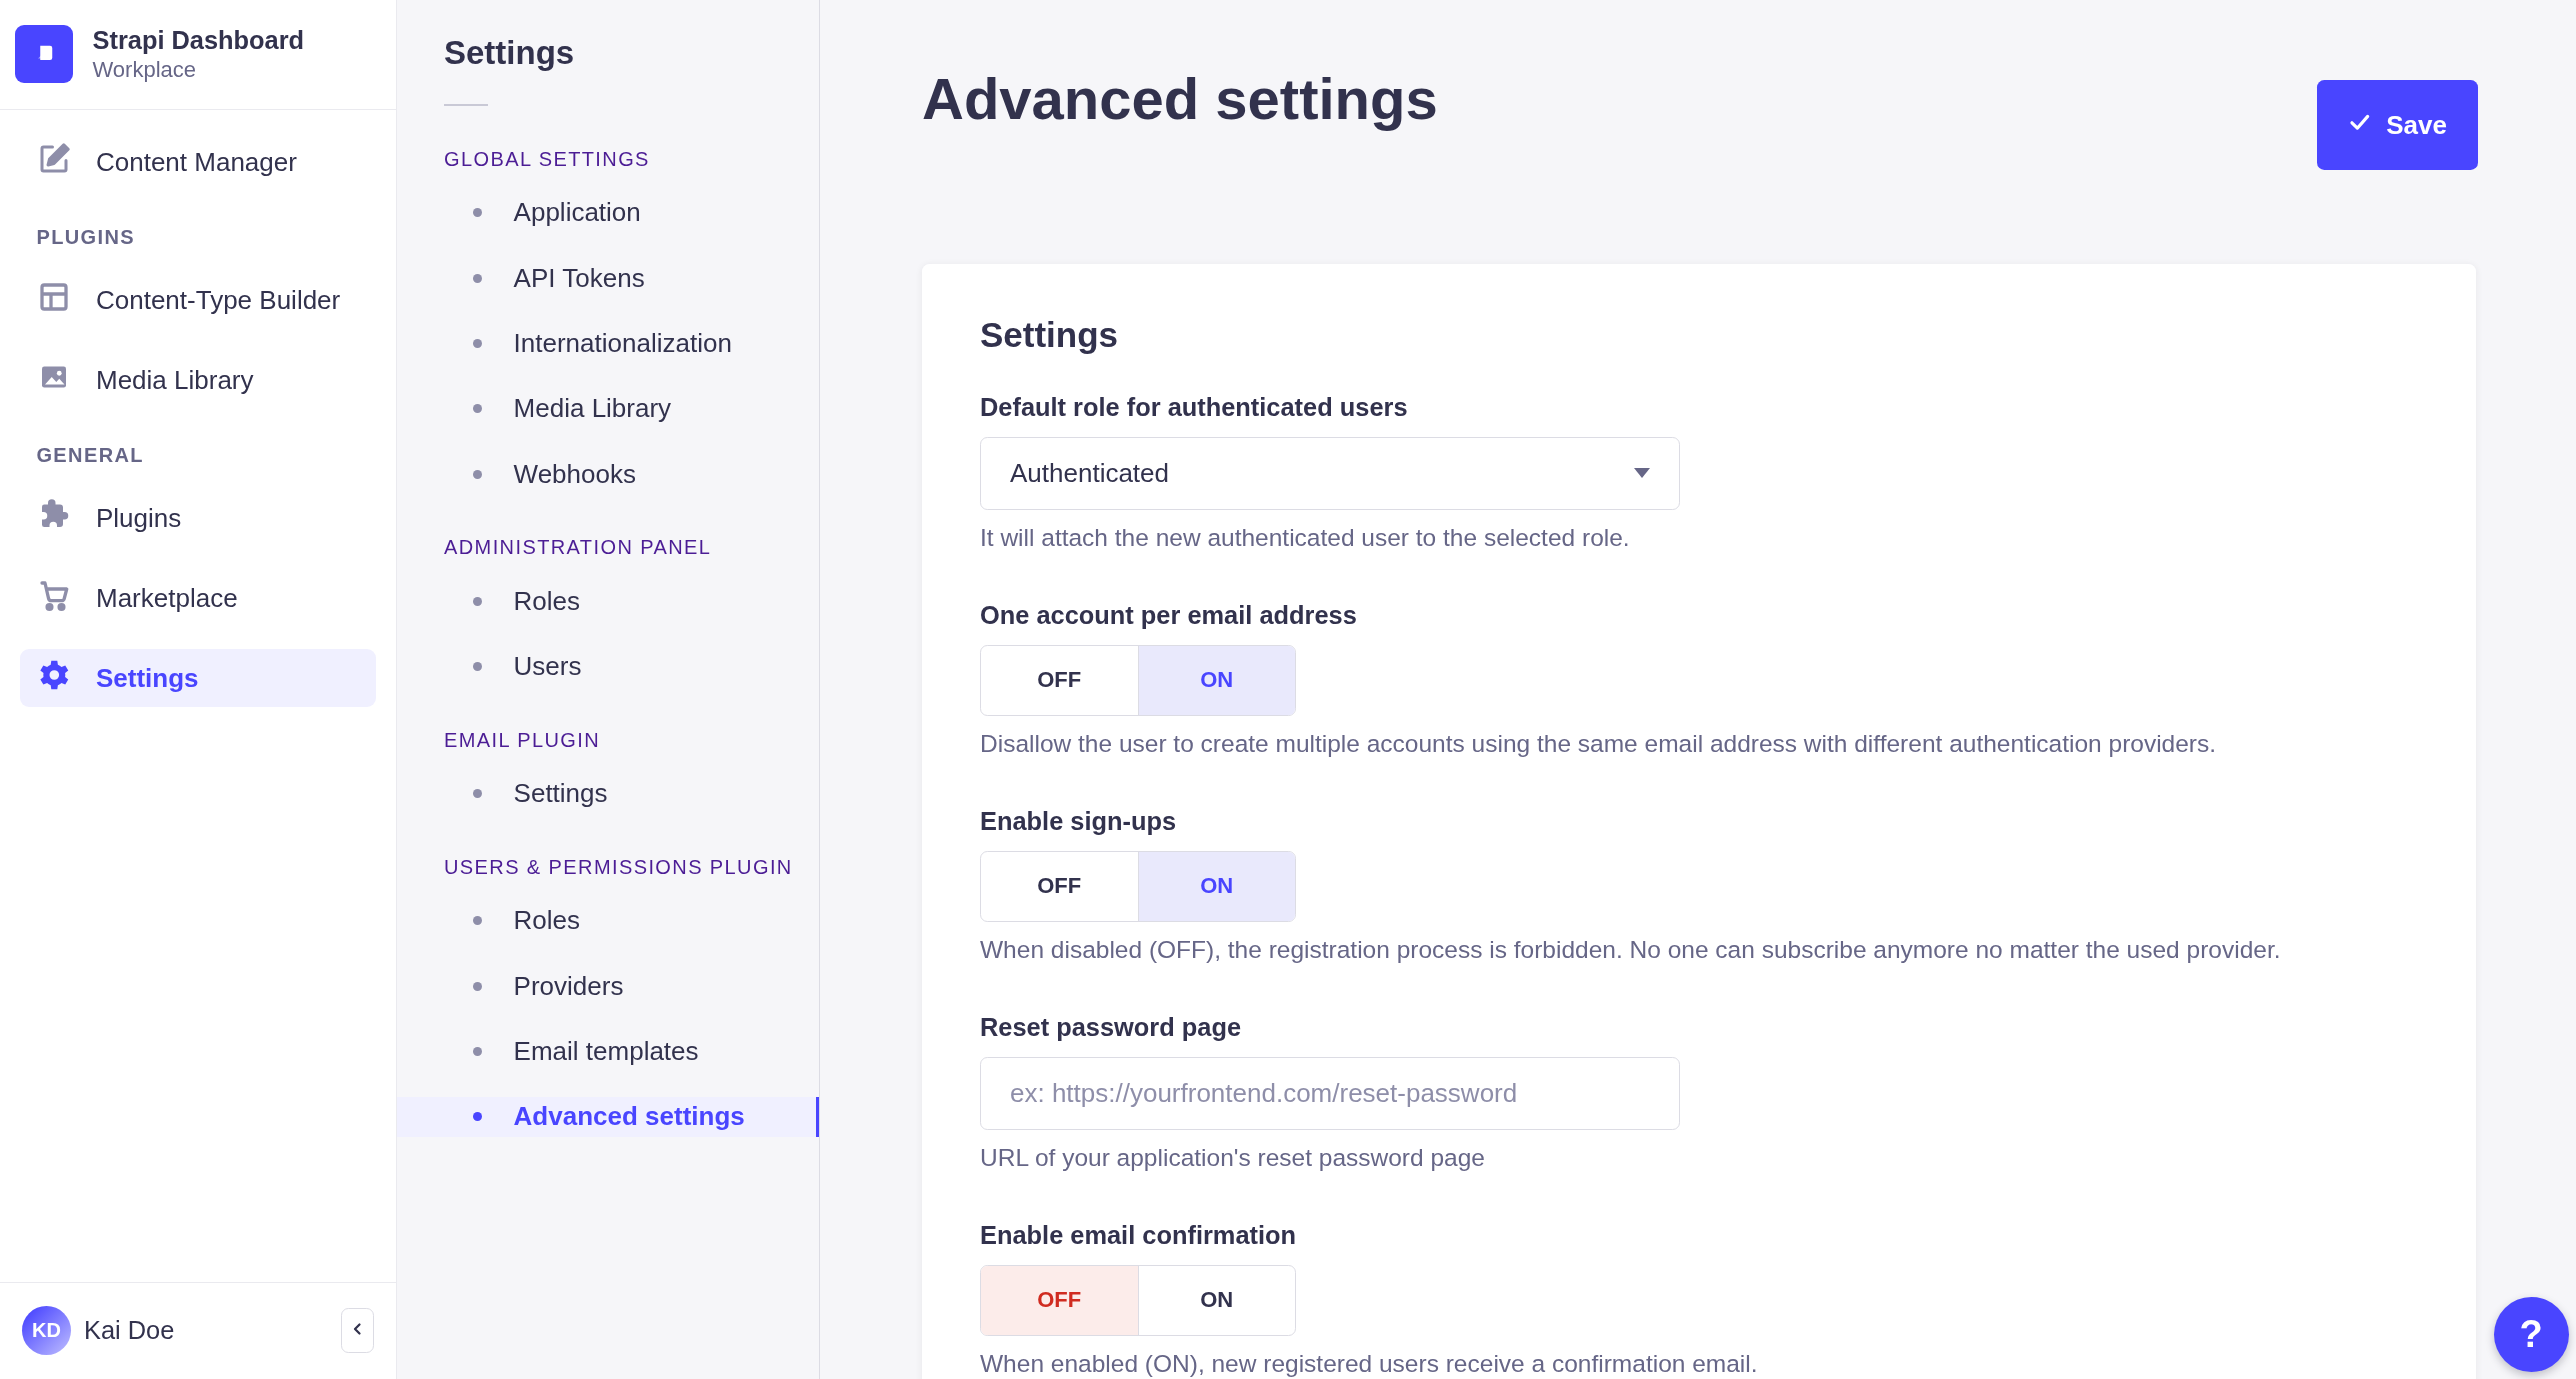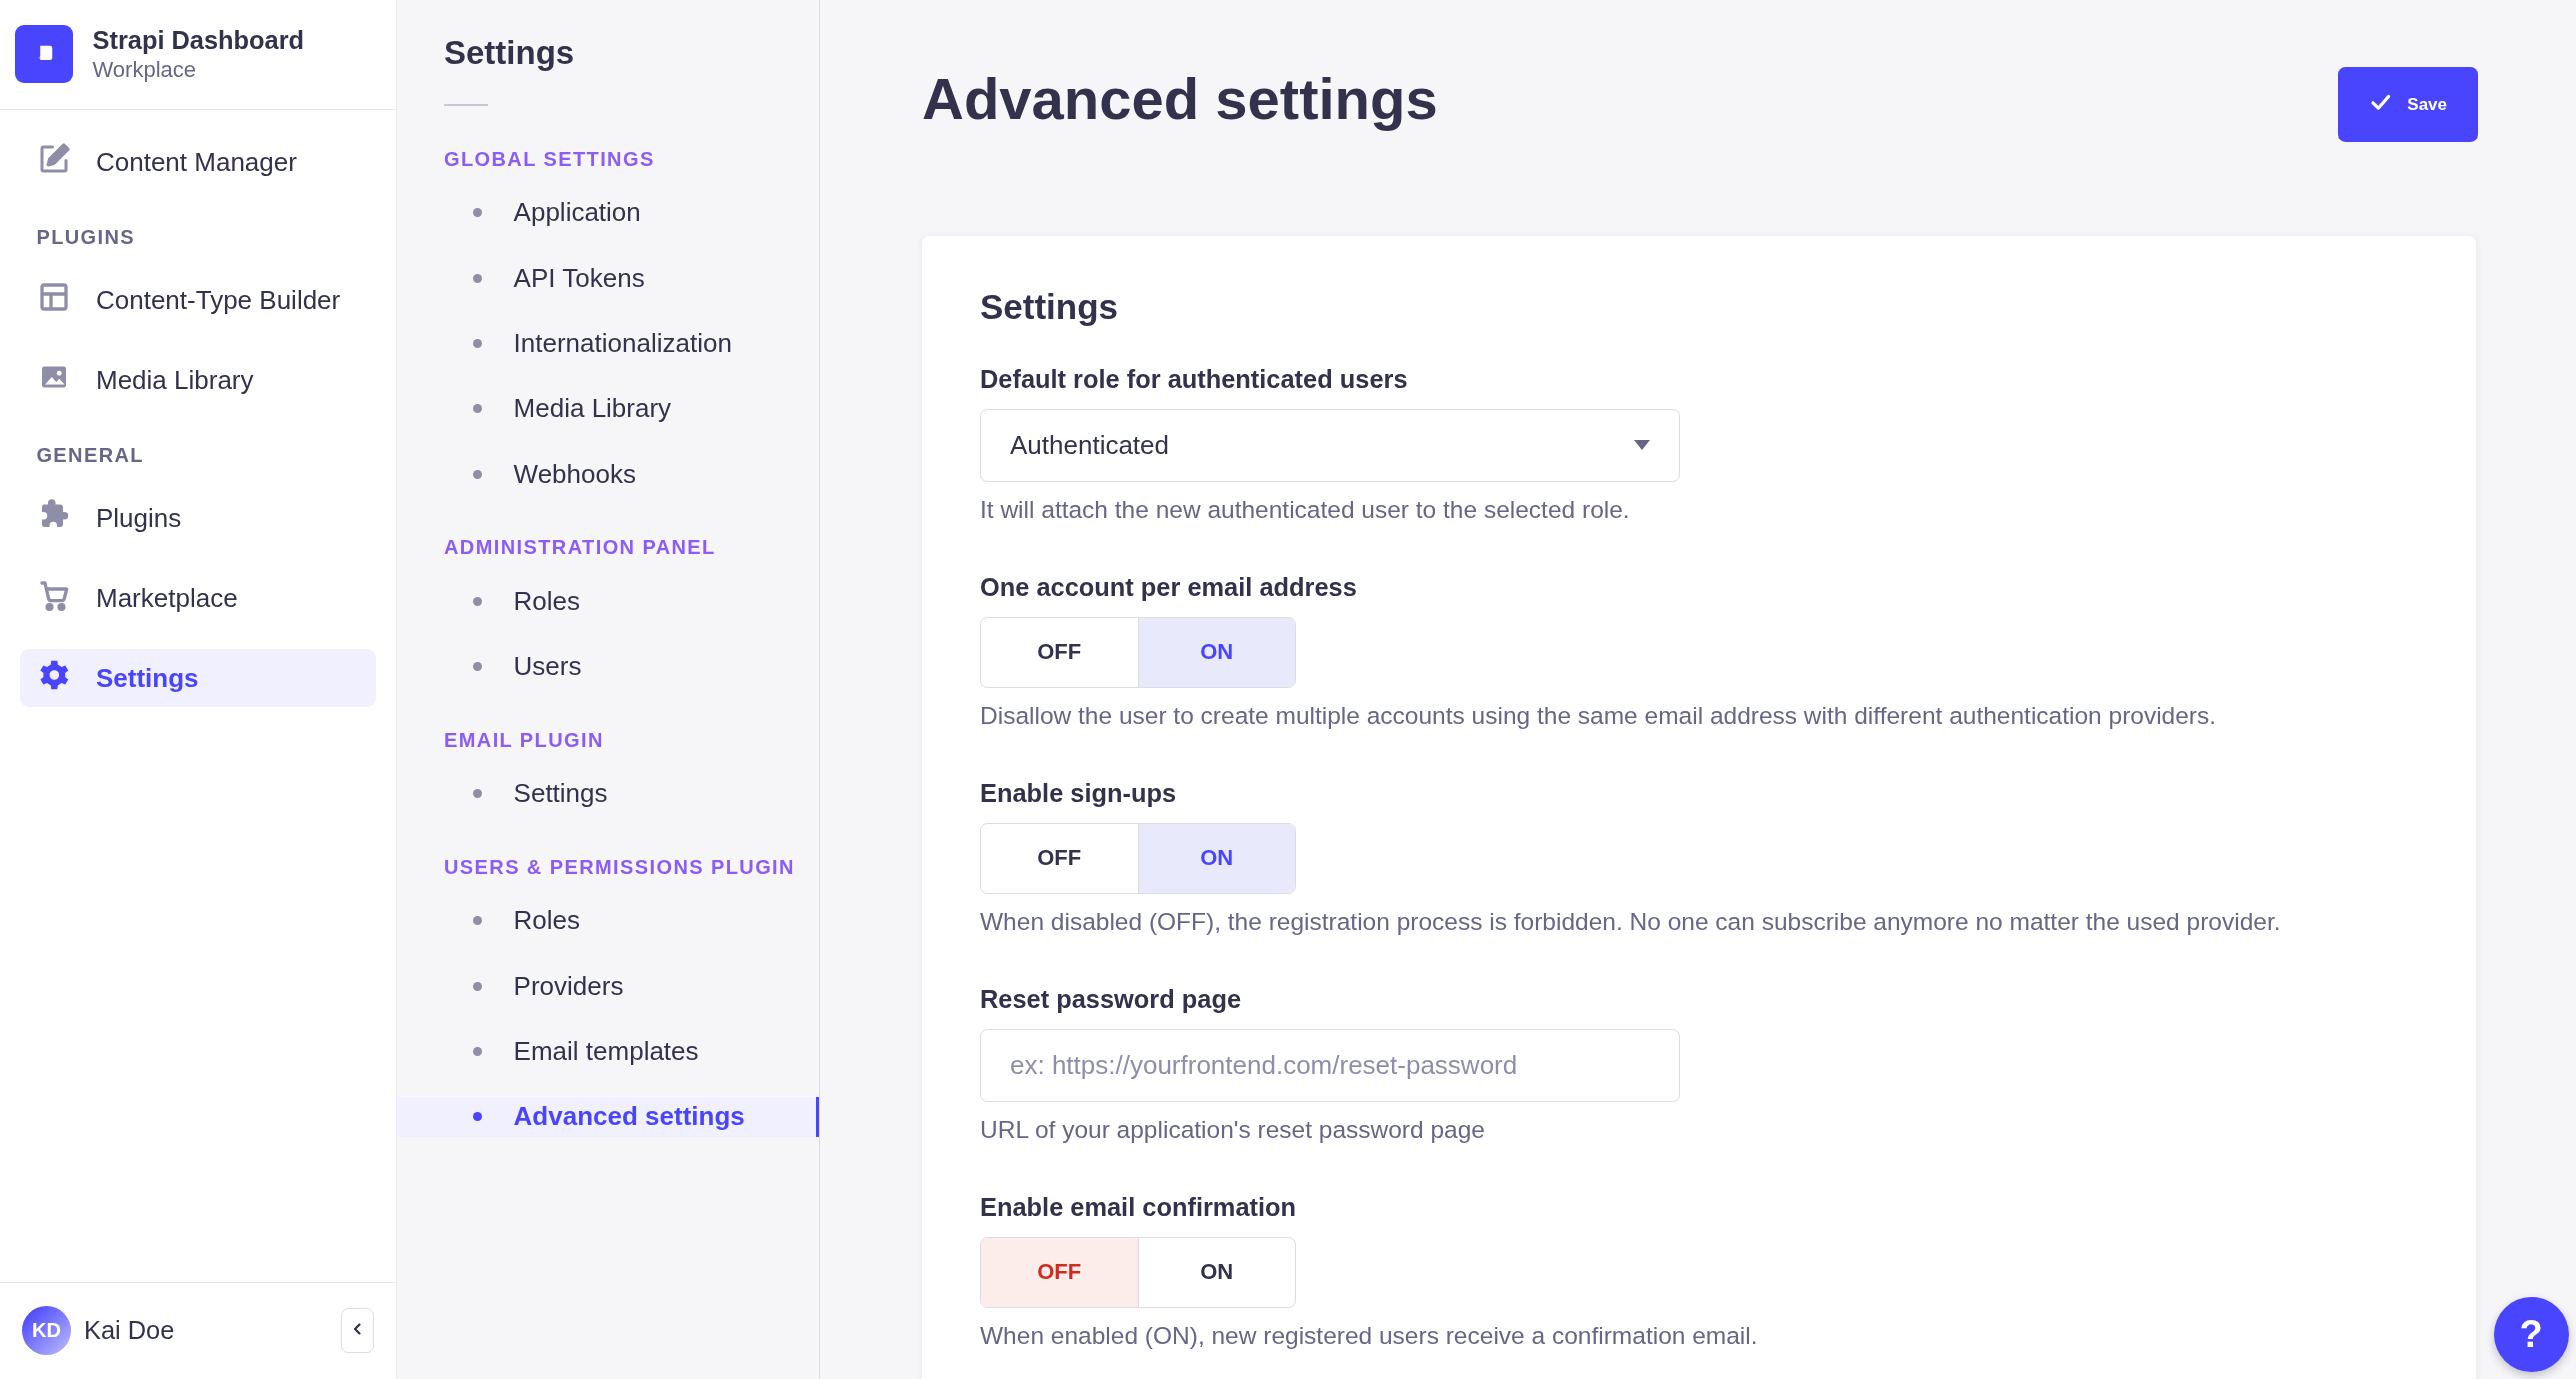--- a/index.html
+++ b/index.html
@@ -61,21 +61,21 @@
 
   
   .subnav {
     width:423px; min-width:423px; height:100%;
     background:#f6f6f9; border-right:0.9px solid #dcdce4;
     padding-top:33px; overflow:hidden;
   }
   .subnav-title { font-size:33px; font-weight:bold; color:#32324d; padding-left:47px; line-height:40px; }
   .subnav-divider { width:44px; height:1.8px; background:#c9c9d6; margin:31px 0 0 47px; }
   .subnav-header {
-    font-size:20px; font-weight:bold; letter-spacing:1.4px; color:#8b5cf6;
+    font-size:20px; font-weight:normal; letter-spacing:1.4px; color:#4c1d95;
     padding-left:47px; margin:42px 0 22px 0;
   }
   .subnav-item {
     display:flex; align-items:center; height:40px; margin-bottom:25.4px;
     padding-left:76px; font-size:26px; color:#32324d; cursor:pointer;
     position:relative; width:100%;gap:8px;
   }
   .subnav-item .dot {
     width:9px; height:9px; border-radius:50%; background:#8e8ea9;
     margin-right:23.6px; flex:none;
@@ -85,23 +85,23 @@
     border-right:3.6px solid #4945ff;
   }
   .subnav-item.active .dot { background:#4945ff; }
 
   
   .main { flex:1; position:relative; background:#f6f6f9; padding:62px 98px 0 102px; overflow:hidden; }
   .main-header { display:flex; align-items:flex-start; justify-content:space-between; }
   .page-title { font-size:58px; font-weight:600; color:#32324d; line-height:73px; }
   .save-btn {
     display:flex; align-items:center; gap:14.5px;
-    height:75px; padding:0 31px; margin-top:5px;
+    height:90px; padding:0 31px; margin-top:18px;
     background:#4945ff; border:none; border-radius:7.3px;
-    color:#ffffff; font-size:17px; font-weight:600;
+    color:#ffffff; font-size:26px; font-weight:600;
     font-family:"Liberation Sans", sans-serif; cursor:pointer;
   }
 
   .card {
     margin-top:94px; width:1554px;
     background:#ffffff; border-radius:7.3px;
     box-shadow:0 1.8px 7.3px rgba(33,33,52,0.08);
     padding:51px 58px 58px 58px;
   }
   .card-title { font-size:35px; font-weight:600; color:#32324d; margin-bottom:38px; }

